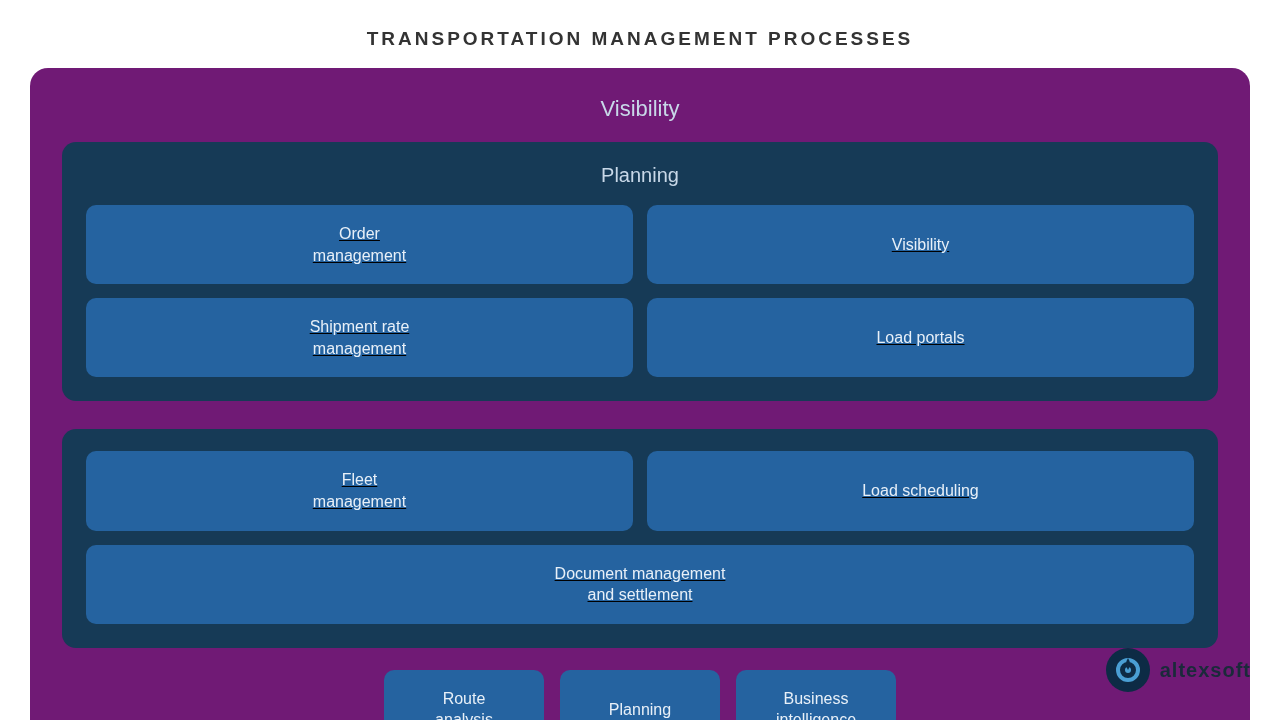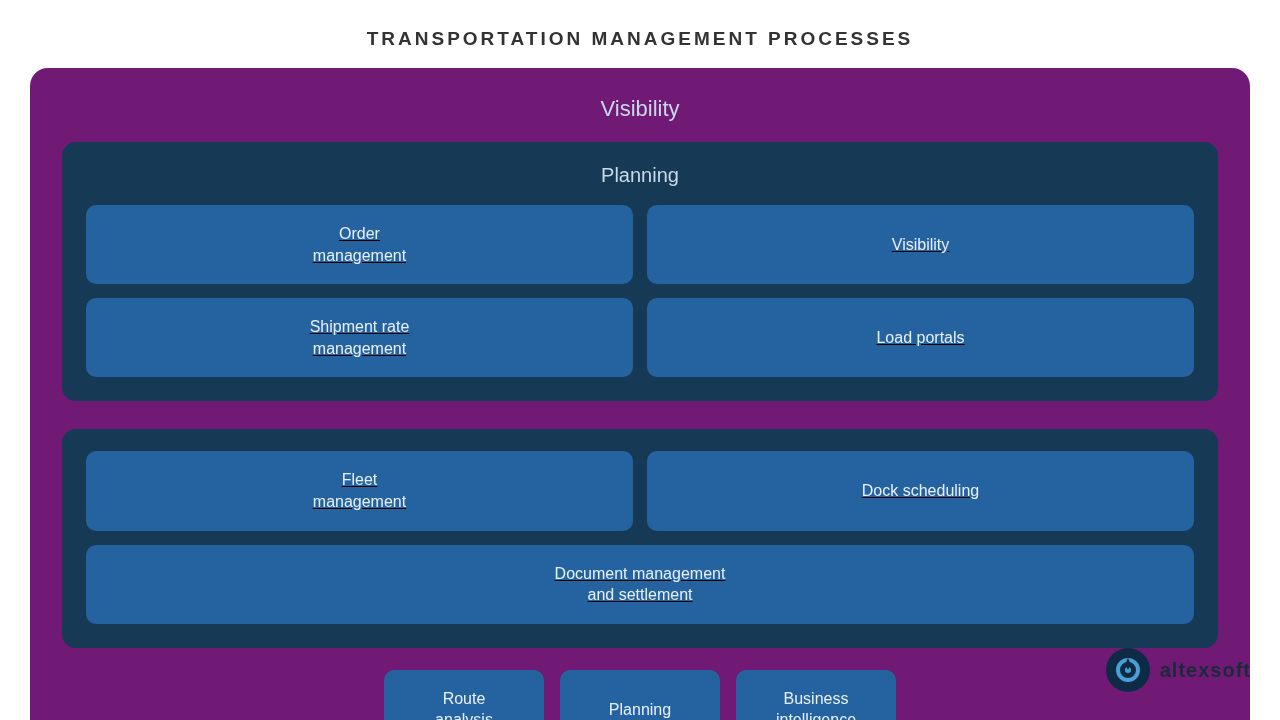--- a/index.html
+++ b/index.html
@@ -152,21 +152,21 @@
         <div class="card">Order<br>management</div>
         <div class="card">Visibility</div>
         <div class="card">Shipment rate<br>management</div>
         <div class="card">Load portals</div>
       </div>
     </div>
 
     <div class="section-box">
       <div class="cards-grid">
         <div class="card">Fleet<br>management</div>
-        <div class="card">Dock scheduling</div>
+        <div class="card">Load scheduling</div>
         <div class="card wide">Document management<br>and settlement</div>
       </div>
     </div>
 
   </div>
 
   <div class="bottom-row">
     <div class="bottom-card">Route<br>analysis</div>
     <div class="bottom-card">Planning</div>
     <div class="bottom-card">Business<br>intelligence</div>

